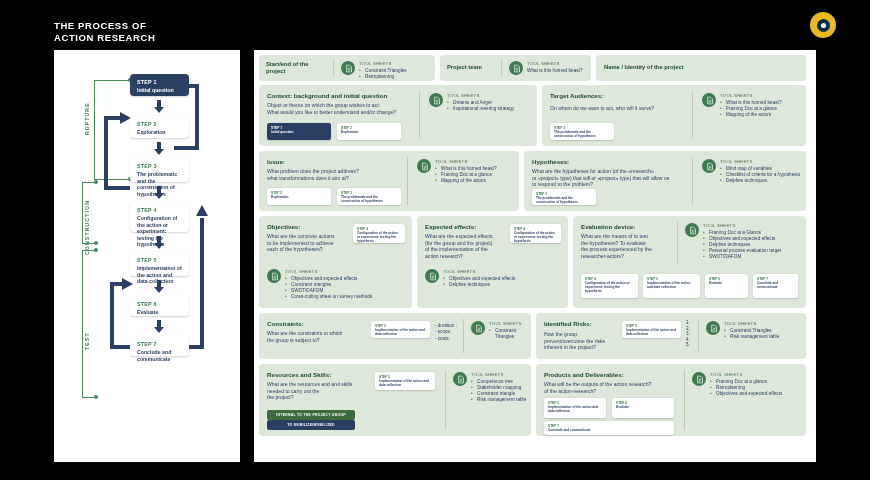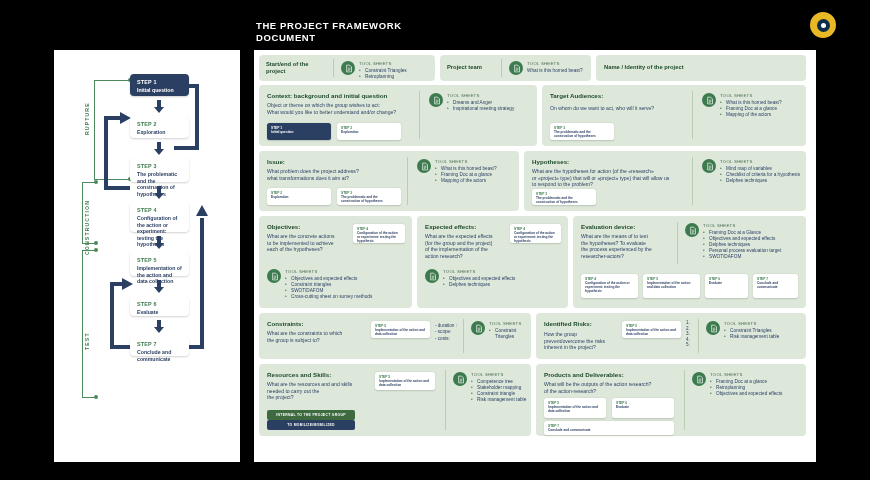--- a/index.html
+++ b/index.html
@@ -161,25 +161,25 @@
 <body>
 
 <div class="page">
 
   <div id="brand-logo">
     <div class="inner">
         <div class="pupil"></div>
       </div>
   </div>
 
-
-  <div class="sec-title" id="title-right">
-    <div>THE PROJECT FRAMEWORK</div>
-    <div>DOCUMENT</div>
+  <div class="sec-title" id="title-left">
+    <div>THE PROCESS OF</div>
+    <div>ACTION RESEARCH</div>
   </div>
+
 
   <div id="left-card">
 
     <div class="v-label" style="left:30px; top:85px;">RUPTURE</div>
     <div class="v-label" style="left:30px; top:205px;">CONSTRUCTION</div>
     <div class="v-label" style="left:30px; top:300px;">TEST</div>
 
     <div class="green-line" style="left:40px; top:30px; width:1px; height:100px;"></div>
     <div class="green-line" style="left:40px; top:30px; width:36px; height:1px;"></div>
     <div class="green-line" style="left:40px; top:129px; width:36px; height:1px;"></div>

